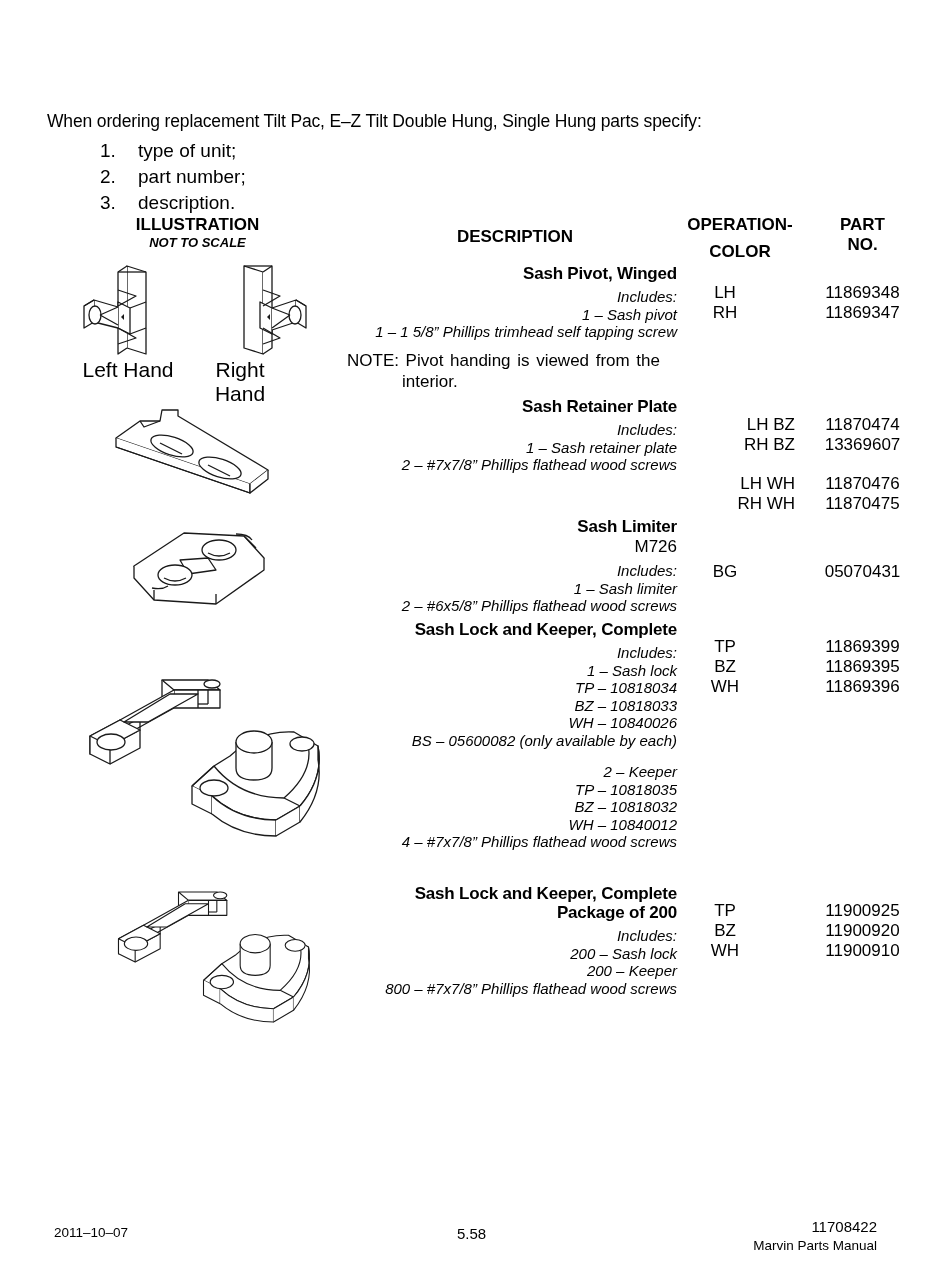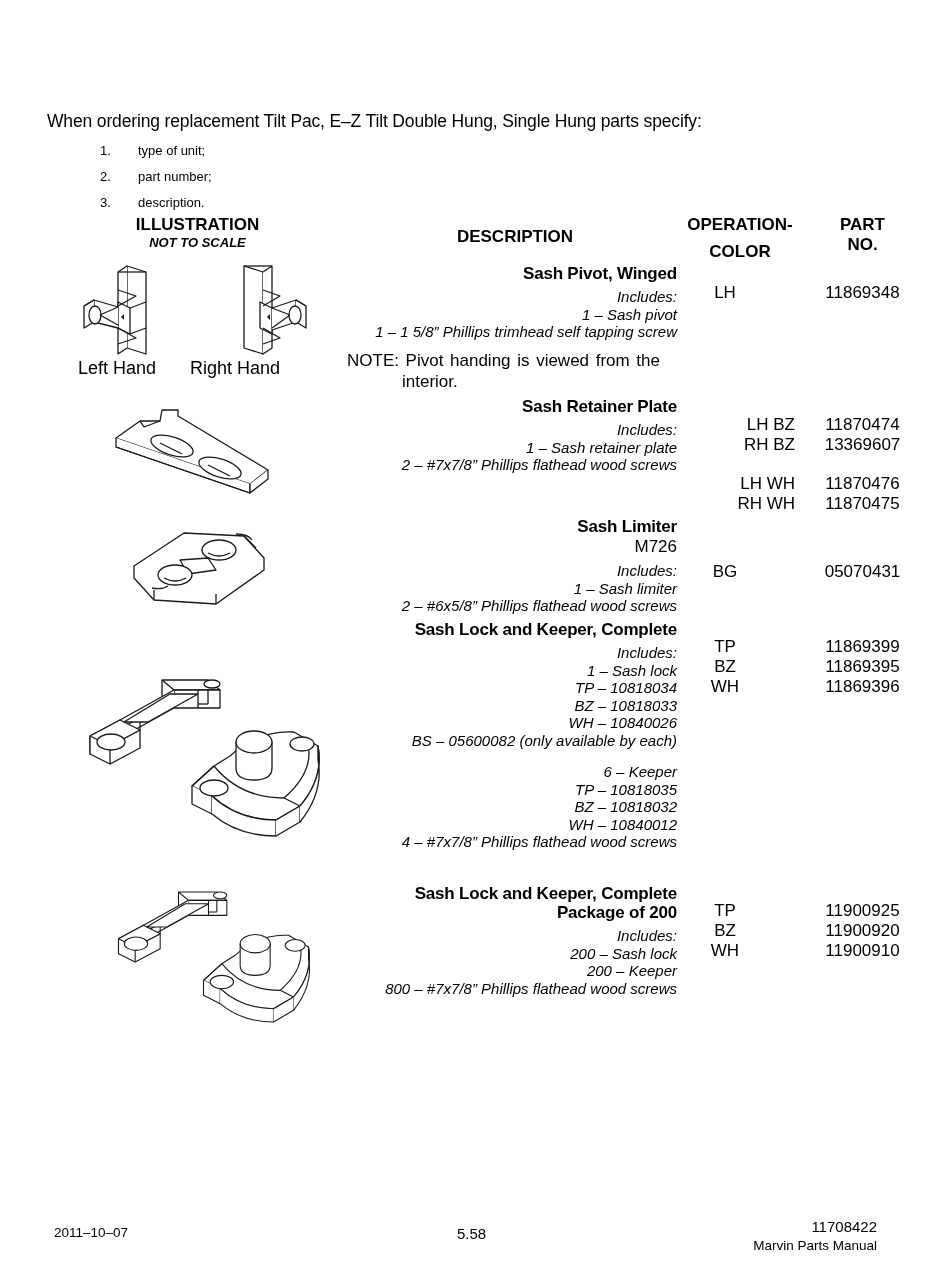--- a/index.html
+++ b/index.html
@@ -27,21 +27,21 @@
     font-size: 17.5px;
     line-height: 22px;
     letter-spacing: -0.15px;
   }
   .intro-list {
     margin: 6px 0 0 0;
     padding: 0;
     list-style: none;
   }
   .intro-list li {
-    font-size: 13px;
+    font-size: 19px;
     line-height: 26px;
     padding-left: 53px;
     position: relative;
   }
   .intro-list li .num-inner { display: inline-block; width: 38px; }
 
   
   .col-headers { position: absolute; left: 0; top: 215px; width: 943px; height: 40px; }
   .hdr { position: absolute; font-weight: bold; font-size: 17px; text-align: center; }
   .hdr-illustration { left: 110px; top: 0px; width: 175px; }
@@ -100,22 +100,22 @@
   .footer-date { position: absolute; left: 54px; top: 1225px; font-size: 13.5px; }
   .footer-page { position: absolute; left: 0; top: 1225px; width: 943px; text-align: center; font-size: 15px; }
   .footer-code { position: absolute; right: 66px; top: 1218px; font-size: 15px; text-align: right; white-space: nowrap; }
   .footer-manual { position: absolute; right: 66px; top: 1238px; font-size: 13.5px; text-align: right; white-space: nowrap; }
 
   
   .illus { position: absolute; }
   .illus svg { display: block; }
   .hand-label {
     position: absolute;
-    font-size: 18px;
-    text-align: left;
+    font-size: 21px;
+    text-align: center;
   }
 </style>
 </head>
 <body>
 
 <div class="page">
 
   <div class="intro">
     <div class="intro-lead">When ordering replacement Tilt Pac, E–Z Tilt Double Hung, Single Hung parts specify:</div>
     <ul class="intro-list">
@@ -190,20 +190,24 @@
 
   <div class="note" style="top:350px;">
     <span class="note-line1">NOTE: Pivot handing is viewed from the</span>
     <span class="note-l2">interior.</span>
   </div>
 
   <div class="opgroup" style="left:655px; top:283px;">
     <div class="oprow">
       <div class="oc">LH</div>
       <div class="pn">11869348</div>
+    </div>
+    <div class="oprow">
+      <div class="oc">RH</div>
+      <div class="pn">11869347</div>
     </div>
   </div>
 
   <div class="illus" style="left:100px; top:398px;">
     <svg width="195" height="108" viewBox="0 0 195 108" fill="none" stroke="#1a1a1a" stroke-width="1.3" stroke-linejoin="round">
 
       <path d="M16 40 L40 23 L60 23 L62 12 L78 12 L78 18 L168 72 L150 86 L16 40 Z" fill="#fff"></path>
 
       <path d="M16 40 L16 49 L150 95 L150 86" fill="#fff"></path>
       <path d="M150 86 L150 95 L168 81 L168 72" fill="#fff"></path>
@@ -332,21 +336,21 @@
   <div class="desc-block" style="top:620px;">
     <div class="desc-title">Sash Lock and Keeper, Complete</div>
     <div class="desc-gap-1"></div>
     <div class="inc-lbl">Includes:</div>
     <div class="inc">1 – Sash lock</div>
     <div class="inc indent">TP – 10818034</div>
     <div class="inc indent">BZ – 10818033</div>
     <div class="inc indent">WH – 10840026</div>
     <div class="inc indent">BS – 05600082 (only available by each)</div>
     <div style="height:14px"></div>
-    <div class="inc">6 – Keeper</div>
+    <div class="inc">2 – Keeper</div>
     <div class="inc indent">TP – 10818035</div>
     <div class="inc indent">BZ – 10818032</div>
     <div class="inc indent">WH – 10840012</div>
     <div class="inc">4 – #7x7/8” Phillips flathead wood screws</div>
   </div>
 
   <div class="opgroup" style="left:655px; top:637px;">
     <div class="oprow">
       <div class="oc">TP</div>
       <div class="pn">11869399</div>

